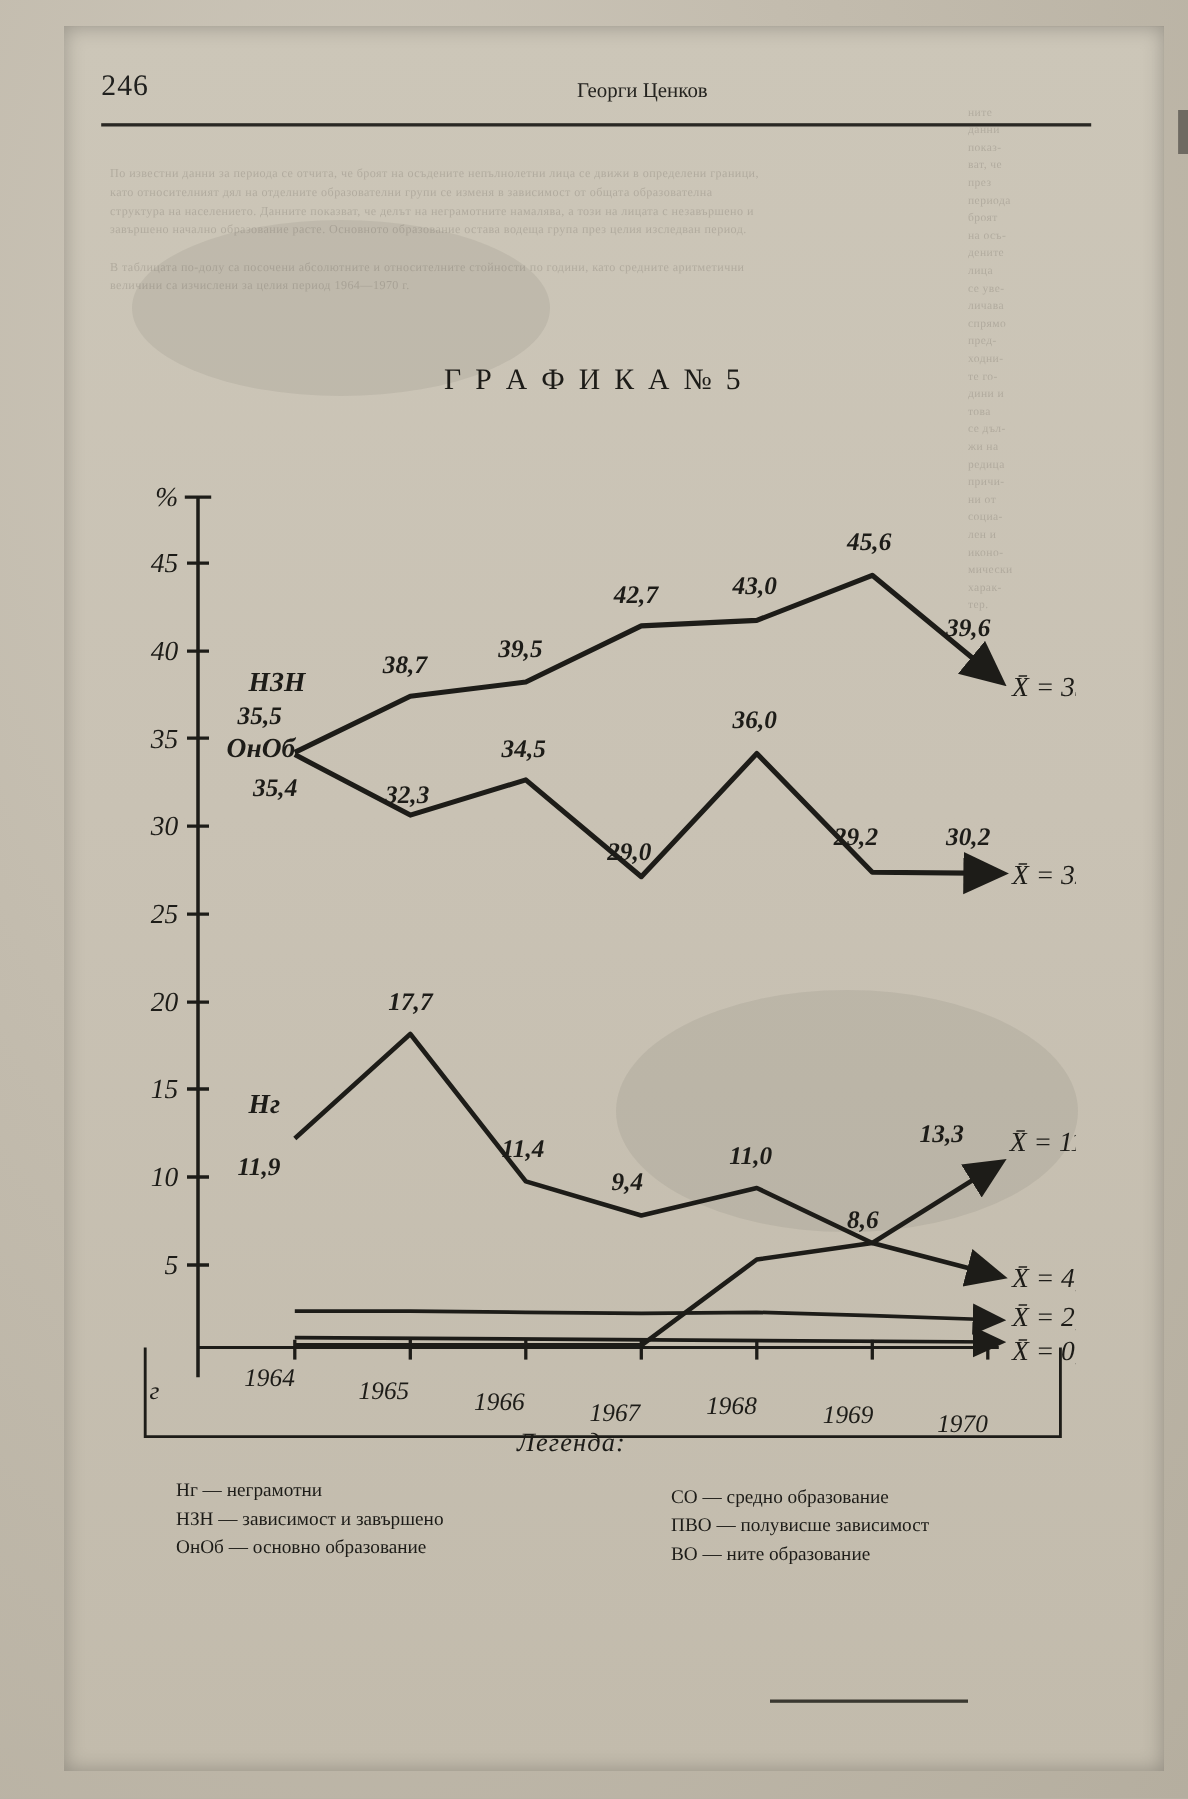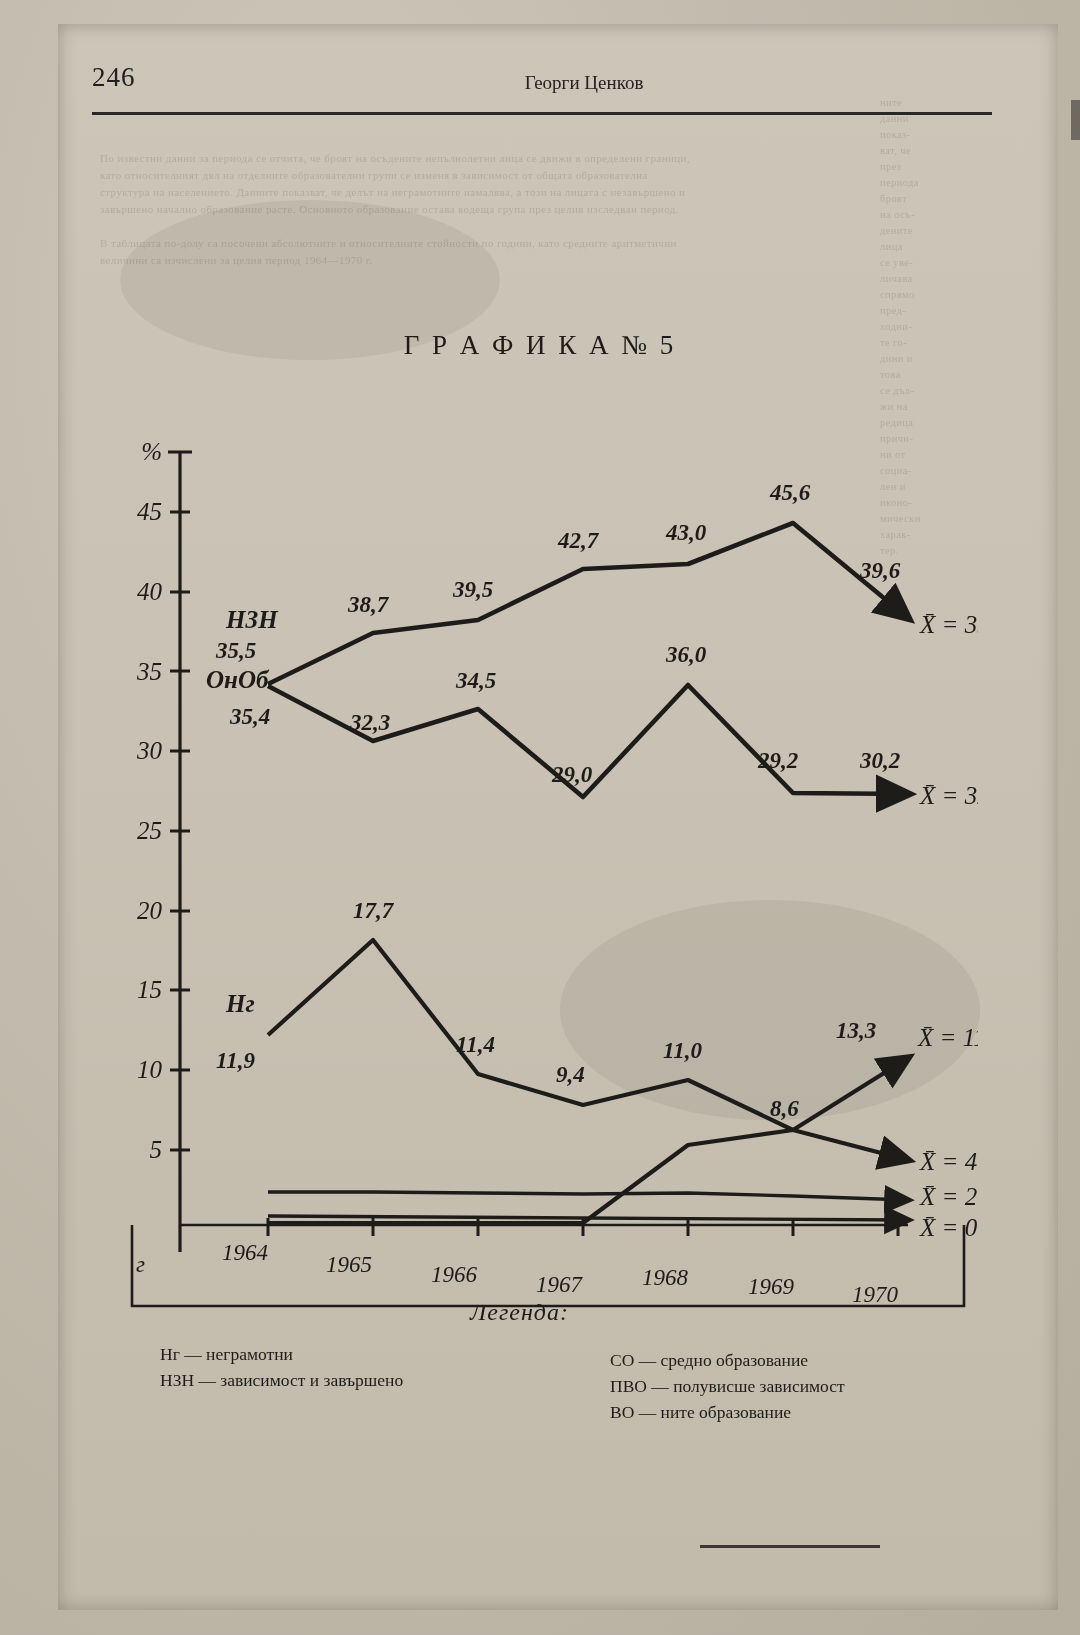--- a/index.html
+++ b/index.html
@@ -268,20 +268,25 @@
       <div>
         <span>Нг</span>
         <span>—</span>
         <span>неграмотни</span>
       </div>
       <div>
         <span>НЗН</span>
         <span>—</span>
         <span>зависимост и завършено</span>
       </div>
+      <div>
+        <span>ОнОб</span>
+        <span>—</span>
+        <span>основно образование</span>
+      </div>
     </div>
 
     <div class="leg-col" id="leg-right">
       <div>
         <span>СО</span>
         <span>—</span>
         <span>средно образование</span>
       </div>
       <div>
         <span>ПВО</span>

